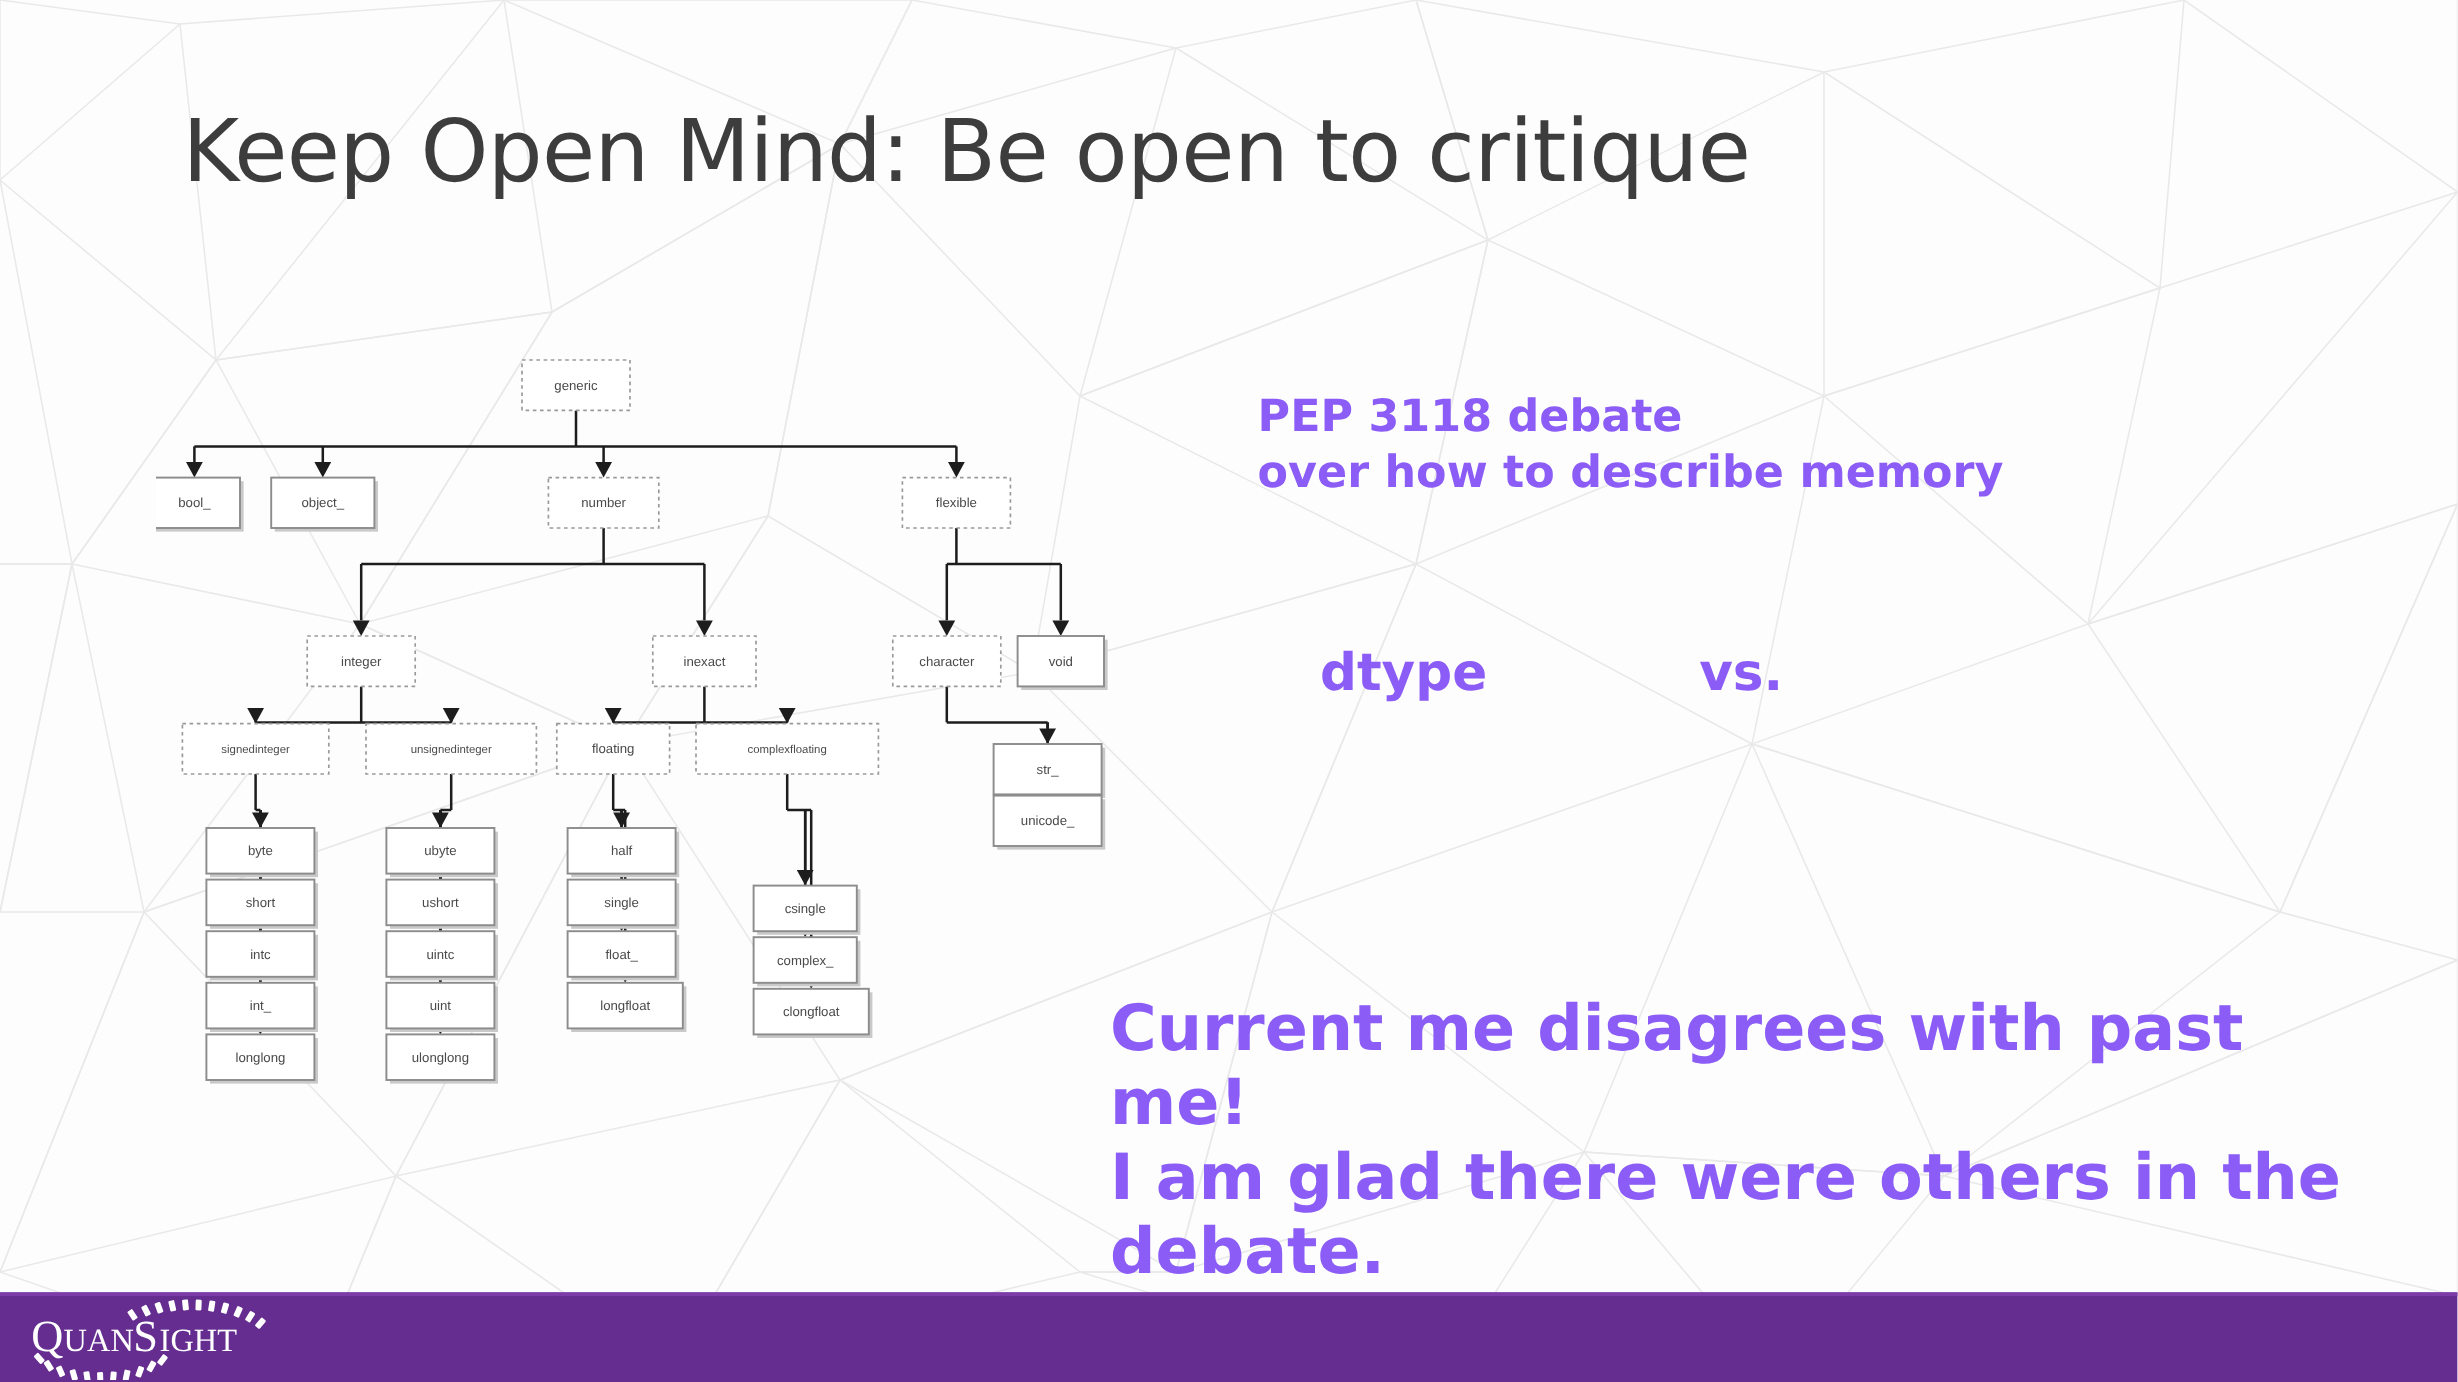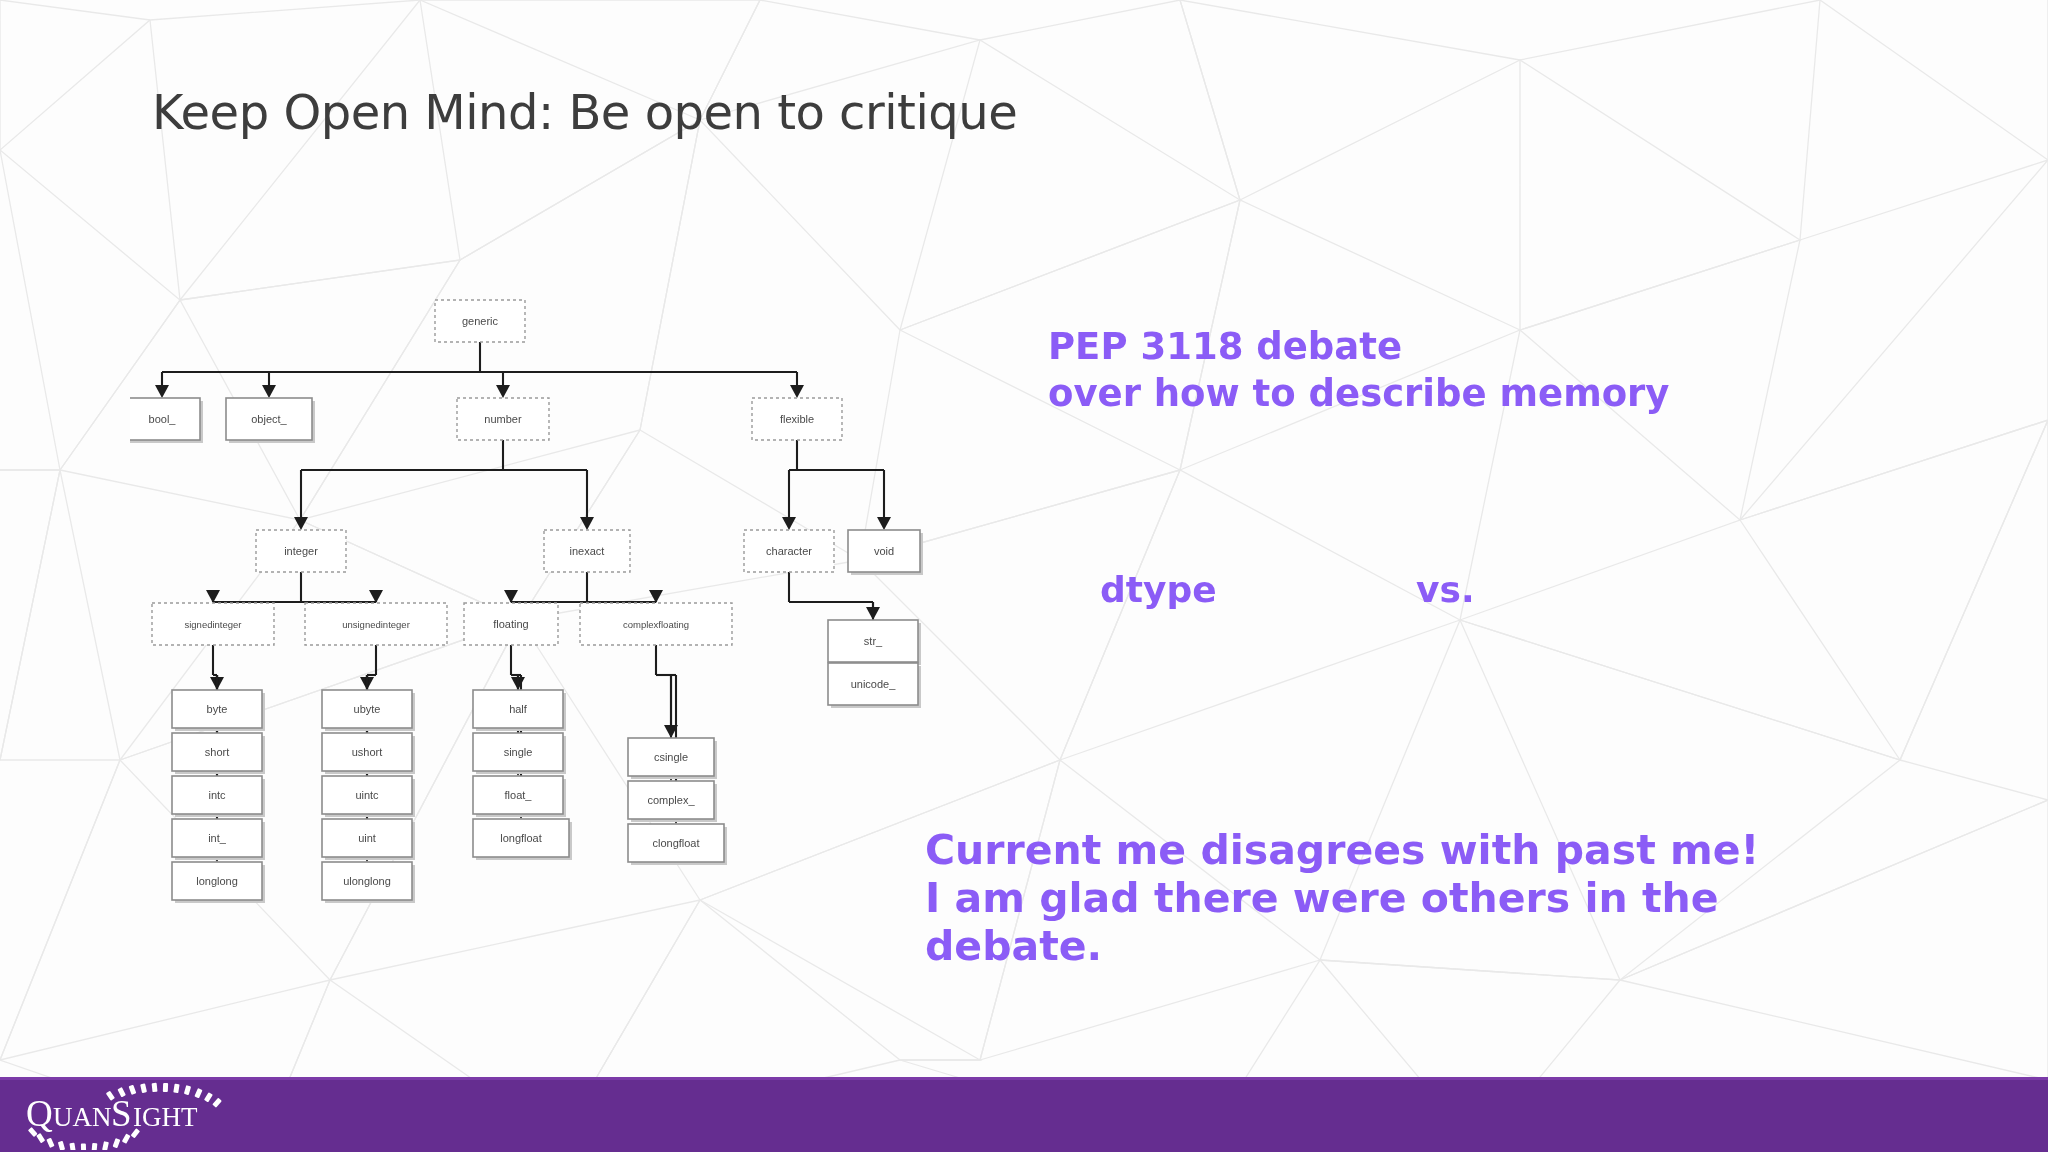--- a/index.html
+++ b/index.html
@@ -32,21 +32,21 @@
     pointer-events: none;
     z-index: 0;
   }
 
   
   #page-title {
     position: absolute;
     left: 152px;
     top: 84px;
     font-family: "DejaVu Sans", sans-serif;
-    font-size: 48px;
+    font-size: 72px;
     font-weight: 400;
     letter-spacing: -0.5px;
     color: #3d3d3d;
     white-space: nowrap;
     z-index: 5;
   }
 
   
   .rt-block {
     position: absolute;
@@ -57,35 +57,35 @@
   }
   #pep-block {
     left: 1048px;
     top: 323px;
     font-size: 37px;
     line-height: 1.28;
     white-space: pre-line;
   }
   #vs-row {
     left: 1100px;
-    top: 569px;
+    top: 536px;
     width: 760px;
-    font-size: 36px;
+    font-size: 43px;
     display: flex;
     align-items: center;
   }
   #vs-row .vs-cell { white-space: nowrap; }
   #vs-dtype { width: 270px; }
   #vs-vs    { width: 200px; margin-left: 46px; }
   #vs-ctypes{ width: 260px; }
 
   #closing-block {
     left: 925px;
     top: 827px;
-    font-size: 41px;
+    font-size: 53px;
     line-height: 1.17;
     white-space: pre-line;
     width: 1030px;
   }
 
   
   #dtype-diagram {
     position: absolute;
     left: 130px;
     top: 290px;

